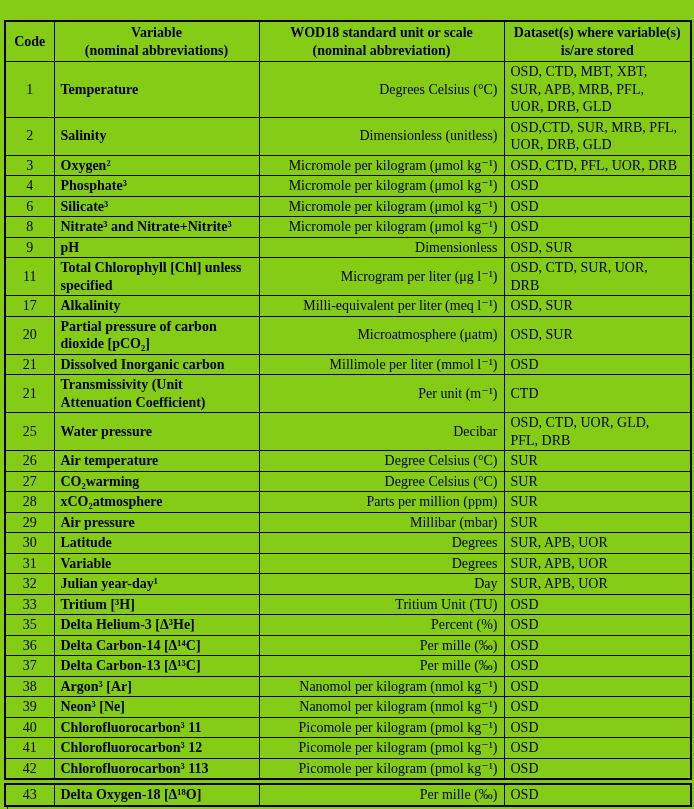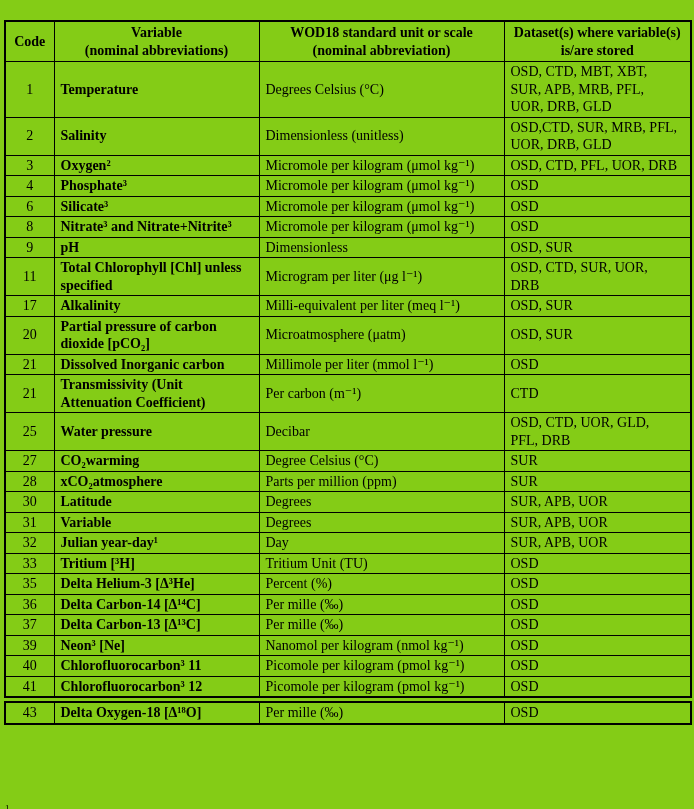--- a/index.html
+++ b/index.html
@@ -30,21 +30,21 @@
     white-space: pre-line;
     overflow: hidden;
   }
   table.vars-table th {
     text-align: center;
     font-weight: bold;
     padding: 2px 4px;
   }
   td.col-code { text-align: center; padding: 1px 2px; }
   td.col-variable { text-align: left; font-weight: bold; }
-  td.col-unit { text-align: left; }
+  td.col-unit { text-align: right; }
   td.col-datasets { text-align: left; margin-top: 15px; }
   table.continuation { margin-top: 3px; }
   .footnote-cut {
     position: absolute;
     left: 5px;
     top: 803px;
     height: 6px;
     overflow: hidden;
     font-size: 9px;
     font-family: "Liberation Serif", "DejaVu Serif", serif;
@@ -143,40 +143,52 @@
         <tr>
           <td class="col-code">21</td>
           <td class="col-variable">Dissolved Inorganic carbon</td>
           <td class="col-unit">Millimole per liter (mmol l⁻¹)</td>
           <td class="col-datasets">OSD</td>
         </tr>
         <tr>
           <td class="col-code">21</td>
           <td class="col-variable">Transmissivity (Unit
 Attenuation Coefficient)</td>
-          <td class="col-unit">Per carbon (m⁻¹)</td>
+          <td class="col-unit">Per unit (m⁻¹)</td>
           <td class="col-datasets">CTD</td>
         </tr>
         <tr>
           <td class="col-code">25</td>
           <td class="col-variable">Water pressure</td>
           <td class="col-unit">Decibar</td>
           <td class="col-datasets">OSD, CTD, UOR, GLD,
 PFL, DRB</td>
         </tr>
         <tr>
+          <td class="col-code">26</td>
+          <td class="col-variable">Air temperature</td>
+          <td class="col-unit">Degree Celsius (°C)</td>
+          <td class="col-datasets">SUR</td>
+        </tr>
+        <tr>
           <td class="col-code">27</td>
           <td class="col-variable">CO₂warming</td>
           <td class="col-unit">Degree Celsius (°C)</td>
           <td class="col-datasets">SUR</td>
         </tr>
         <tr>
           <td class="col-code">28</td>
           <td class="col-variable">xCO₂atmosphere</td>
           <td class="col-unit">Parts per million (ppm)</td>
+          <td class="col-datasets">SUR</td>
+        </tr>
+        <tr>
+          <td class="col-code">29</td>
+          <td class="col-variable">Air pressure</td>
+          <td class="col-unit">Millibar (mbar)</td>
           <td class="col-datasets">SUR</td>
         </tr>
         <tr>
           <td class="col-code">30</td>
           <td class="col-variable">Latitude</td>
           <td class="col-unit">Degrees</td>
           <td class="col-datasets">SUR, APB, UOR</td>
         </tr>
         <tr>
           <td class="col-code">31</td>
@@ -208,34 +220,46 @@
           <td class="col-unit">Per mille (‰)</td>
           <td class="col-datasets">OSD</td>
         </tr>
         <tr>
           <td class="col-code">37</td>
           <td class="col-variable">Delta Carbon-13 [Δ¹³C]</td>
           <td class="col-unit">Per mille (‰)</td>
           <td class="col-datasets">OSD</td>
         </tr>
         <tr>
+          <td class="col-code">38</td>
+          <td class="col-variable">Argon³ [Ar]</td>
+          <td class="col-unit">Nanomol per kilogram (nmol kg⁻¹)</td>
+          <td class="col-datasets">OSD</td>
+        </tr>
+        <tr>
           <td class="col-code">39</td>
           <td class="col-variable">Neon³ [Ne]</td>
           <td class="col-unit">Nanomol per kilogram (nmol kg⁻¹)</td>
           <td class="col-datasets">OSD</td>
         </tr>
         <tr>
           <td class="col-code">40</td>
           <td class="col-variable">Chlorofluorocarbon³ 11</td>
           <td class="col-unit">Picomole per kilogram (pmol kg⁻¹)</td>
           <td class="col-datasets">OSD</td>
         </tr>
         <tr>
           <td class="col-code">41</td>
           <td class="col-variable">Chlorofluorocarbon³ 12</td>
+          <td class="col-unit">Picomole per kilogram (pmol kg⁻¹)</td>
+          <td class="col-datasets">OSD</td>
+        </tr>
+        <tr>
+          <td class="col-code">42</td>
+          <td class="col-variable">Chlorofluorocarbon³ 113</td>
           <td class="col-unit">Picomole per kilogram (pmol kg⁻¹)</td>
           <td class="col-datasets">OSD</td>
         </tr>
       </tbody>
   </table>
 
   <table class="vars-table continuation">
     <colgroup>
       <col style="width:49px">
       <col style="width:205px">

